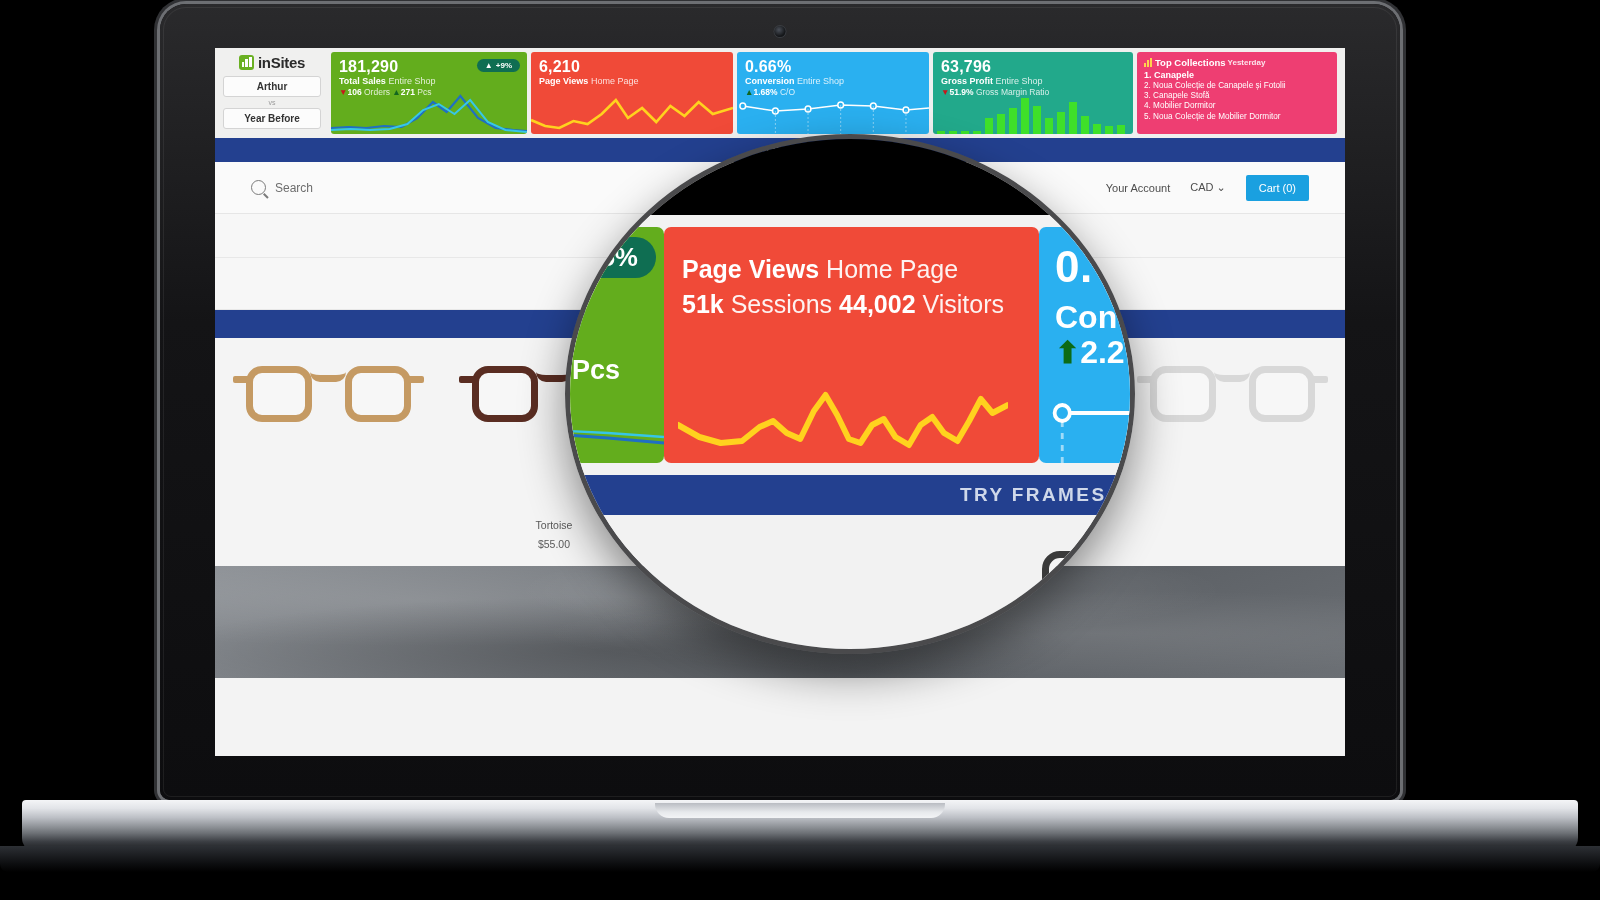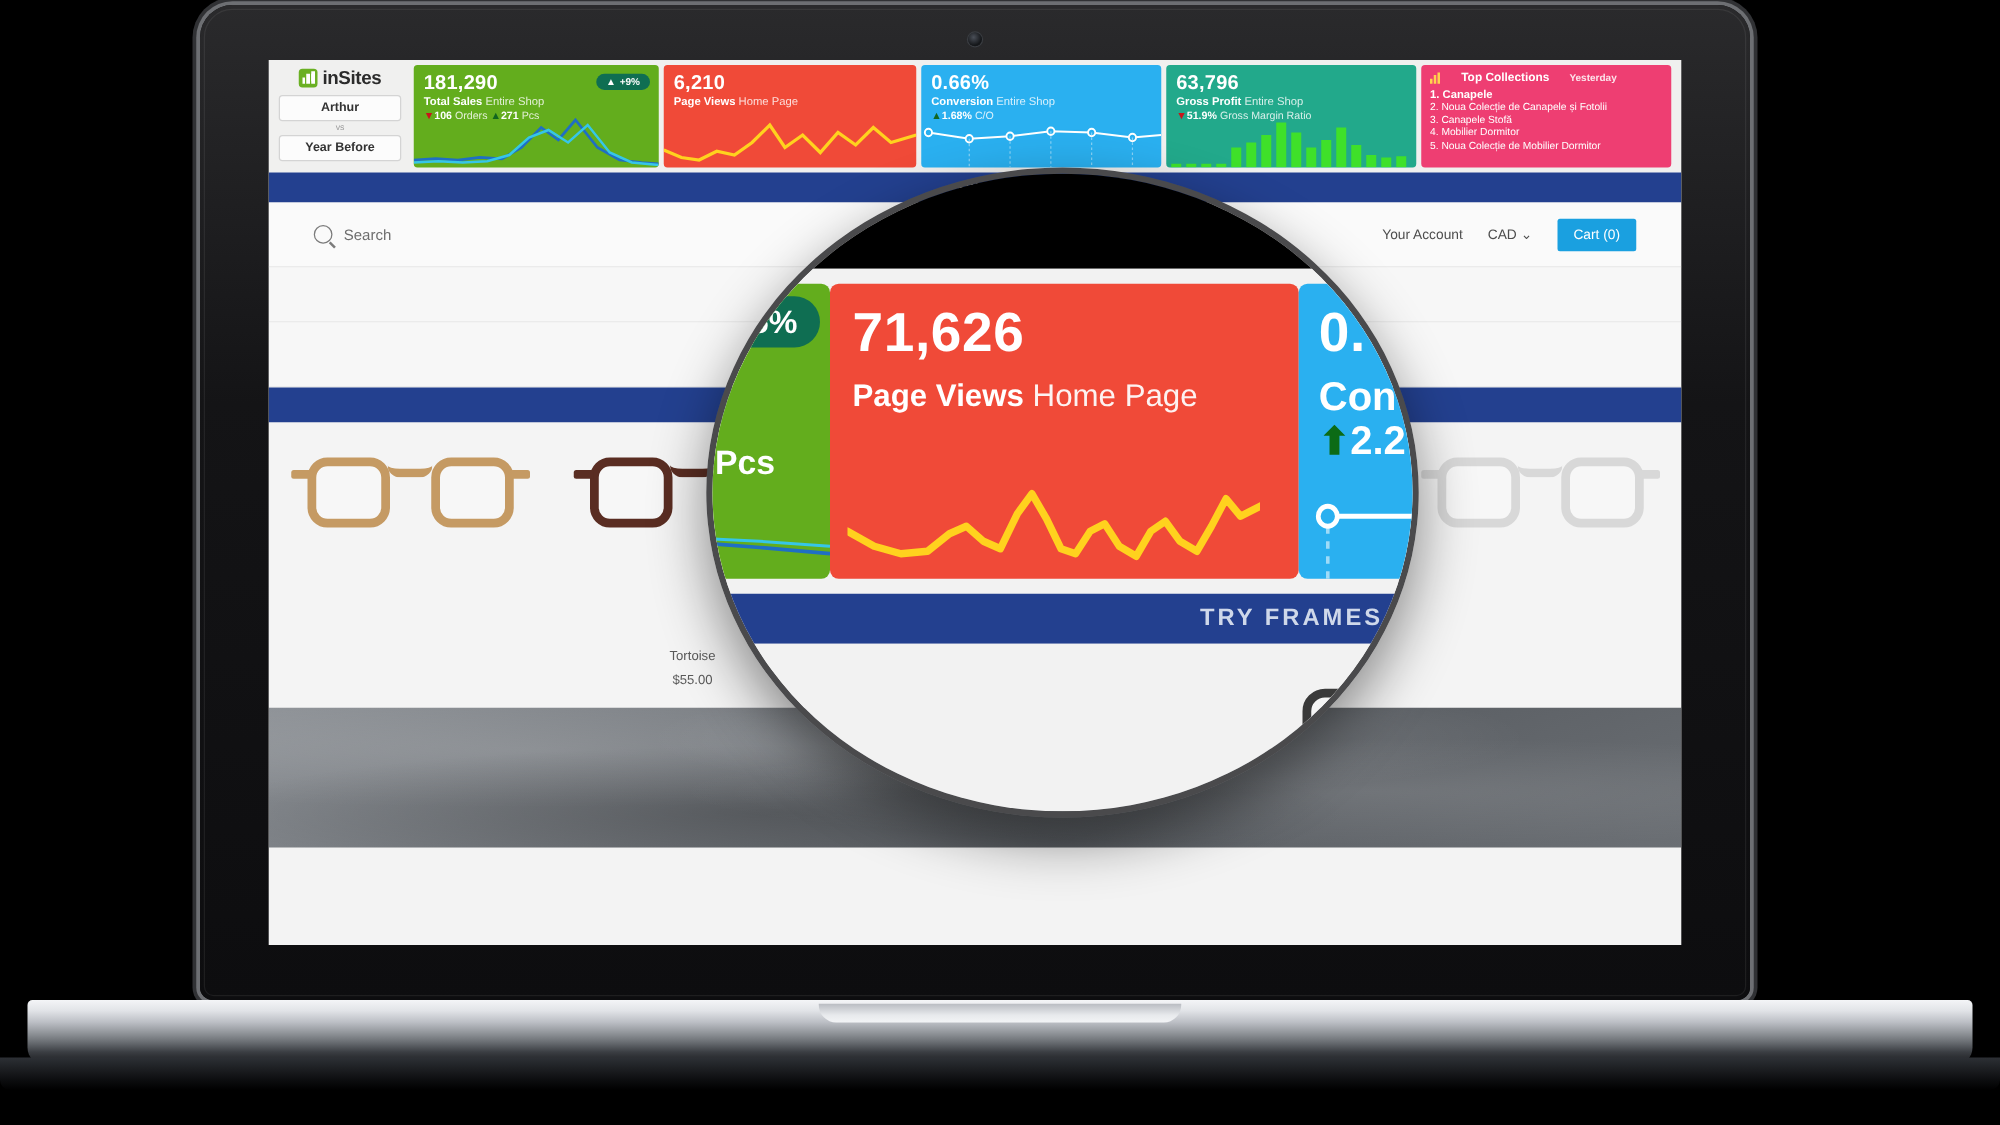--- a/index.html
+++ b/index.html
@@ -73,21 +73,21 @@
   .card svg{position:absolute;left:0;bottom:0;width:100%;height:46px;}
   .c-sales{flex:0 0 196px;background:#63ad1d;}
   .c-views{flex:0 0 202px;background:#f04a38;}
   .c-conv{flex:0 0 192px;background:#2ab0f0;}
   .c-profit{flex:0 0 200px;background:#22a98b;}
   .c-top{flex:0 0 200px;background:#ee3e72;padding:5px 7px;}
   .pill{position:absolute;right:7px;top:7px;background:#0f6e52;color:#fff;border-radius:9px;
     font-size:8px;font-weight:bold;padding:2px 8px;display:flex;align-items:center;gap:3px;}
   .arw{font-size:8px;}
   .up{color:#12661f;}.down{color:#c9161b;}
-  .top-head{font-size:9.5px;font-weight:bold;display:flex;align-items:center;gap:16px;margin-bottom:2px;}
+  .top-head{font-size:9.5px;font-weight:bold;display:flex;align-items:center;gap:2px;margin-bottom:2px;}
   .top-head .when{font-weight:bold;font-size:8px;opacity:.85;}
   .top-icon{width:9px;height:9px;position:relative;display:inline-block;}
   .top-icon i{position:absolute;bottom:0;width:2px;background:#ffd34d;}
   .top-list{font-size:8.2px;line-height:10.2px;}
   .top-list div:first-child{font-weight:bold;font-size:9px;line-height:11px;}
 
   
   .site{position:absolute;left:0;top:90px;width:1130px;height:618px;background:#f3f3f3;}
   .promo{height:24px;background:#23408f;color:#fff;display:flex;align-items:center;justify-content:center;
     font-size:9px;letter-spacing:.8px;font-weight:bold;}
@@ -420,24 +420,29 @@
           <div class="lp-card lp-green">
             <div class="lp-pill">15%</div>
             <div class="lp-pcs">Pcs</div>
             <svg viewBox="0 0 96 40" preserveAspectRatio="none" style="position:absolute;left:0;bottom:10px;width:100%;height:40px;">
               <polyline points="0,22 40,25 96,30" fill="none" stroke="#1f6fc4" stroke-width="3"></polyline>
               <polyline points="0,18 40,20 96,24" fill="none" stroke="#36c6e8" stroke-width="2.4"></polyline>
             </svg>
           </div>
 
           <div class="lp-card lp-red">
-            <div class="lp-big">71,626</div>
             <div class="lp-sub">
               <span>Page Views</span>
               <span class="light">Home Page</span>
+            </div>
+            <div class="lp-sub" style="margin-top:2px;">
+              <span>51k</span>
+              <span class="light">Sessions</span>
+              <span>44,002</span>
+              <span class="light">Visitors</span>
             </div>
             <svg viewBox="0 0 340 74" preserveAspectRatio="none" style="position:absolute;left:14px;bottom:8px;width:330px;height:74px;">
               <polyline points="0,44 22,56 44,62 66,60 84,46 98,40 112,52 126,58 140,30 152,14 164,34 176,58 188,62 200,44 212,38 224,56 238,64 250,44 262,36 274,52 288,60 300,40 312,18 324,32 340,24" fill="none" stroke="#ffd21e" stroke-width="6" stroke-linejoin="round" stroke-linecap="round"></polyline>
             </svg>
           </div>
 
           <div class="lp-card lp-blue">
             <div class="lp-big">0.</div>
             <div class="lp-sub">Con</div>
             <div class="lp-sub" style="margin-top:2px;">

